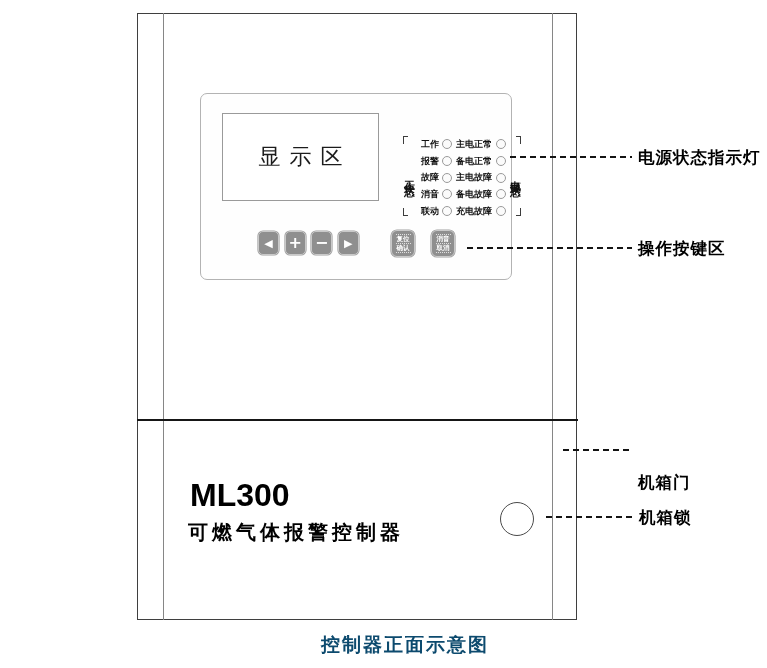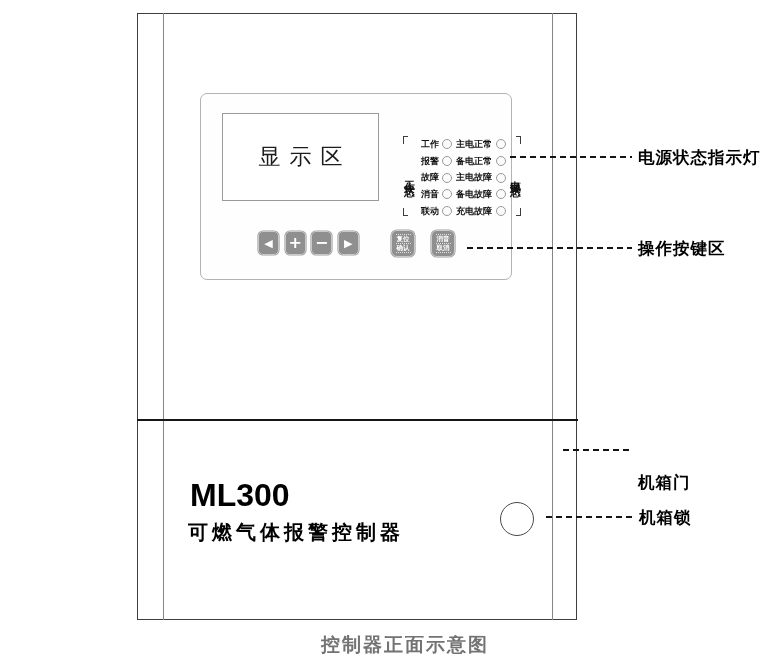--- a/index.html
+++ b/index.html
@@ -80,21 +80,21 @@
   .ld4 { left:546px; top:516px; width:86px; }
   .callout { position:absolute; font-size:16.5px; font-weight:bold; color:#000;
              white-space:nowrap; letter-spacing:1px; }
   .cl1 { left:638px; top:147px; }
   .cl2 { left:638px; top:238px; }
   .cl3 { left:638px; top:440px;margin-top:32px; }
   .cl4 { left:639px; top:507px; }
 
   
   .caption { position:absolute; left:295px; top:632px; width:220px; text-align:center;
-             font-size:19px; font-weight:bold; color:#737373; letter-spacing:2px; }
+             font-size:19px; font-weight:bold; color:#0c4a6e; letter-spacing:2px; }
 </style>
 </head>
 <body>
 
 <div class="canvas">
 
   <div class="cabinet-outer"></div>
   <div class="side-line left"></div>
   <div class="side-line right"></div>
   <div class="divider"></div>

